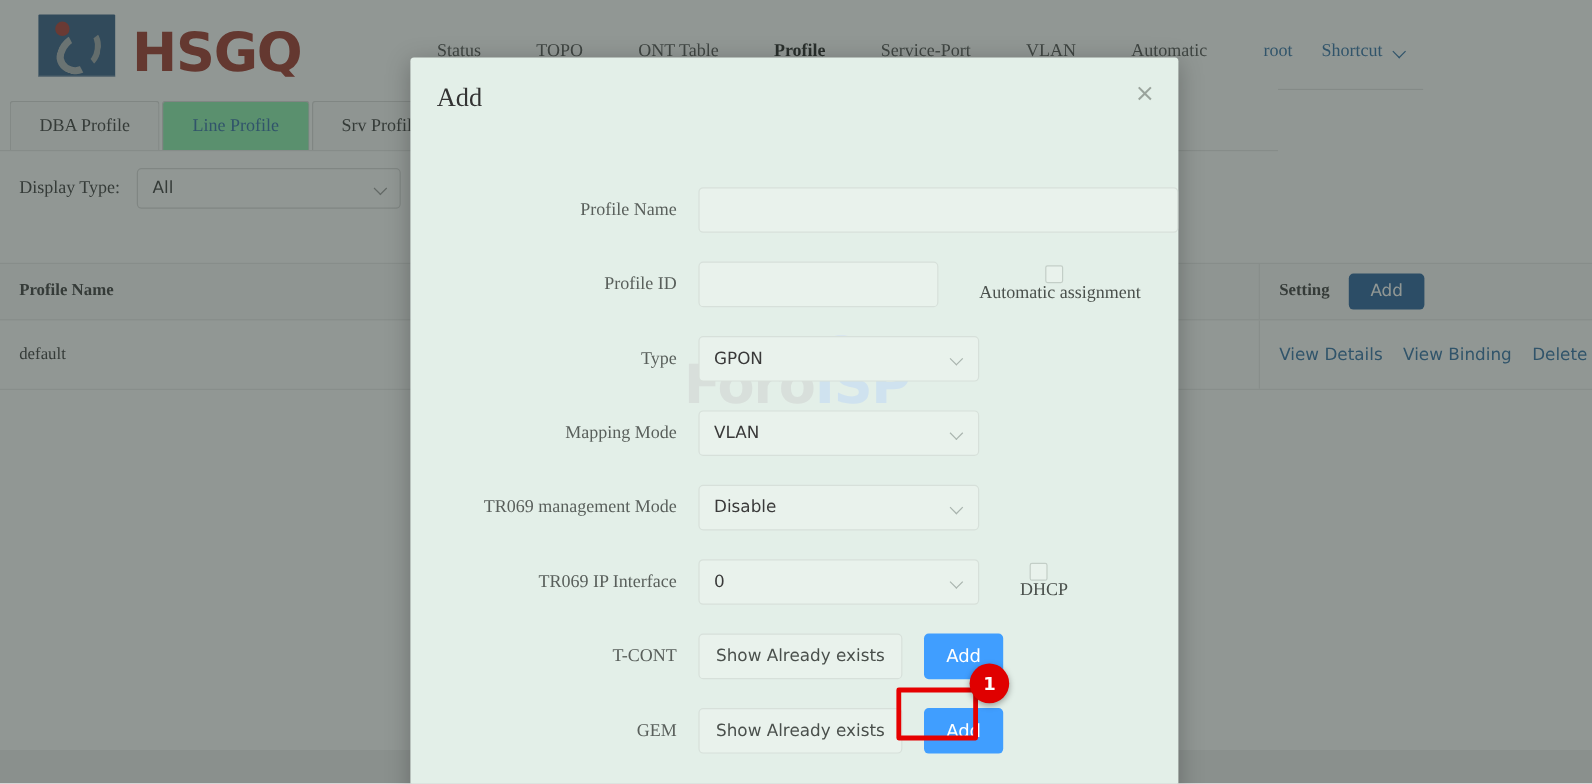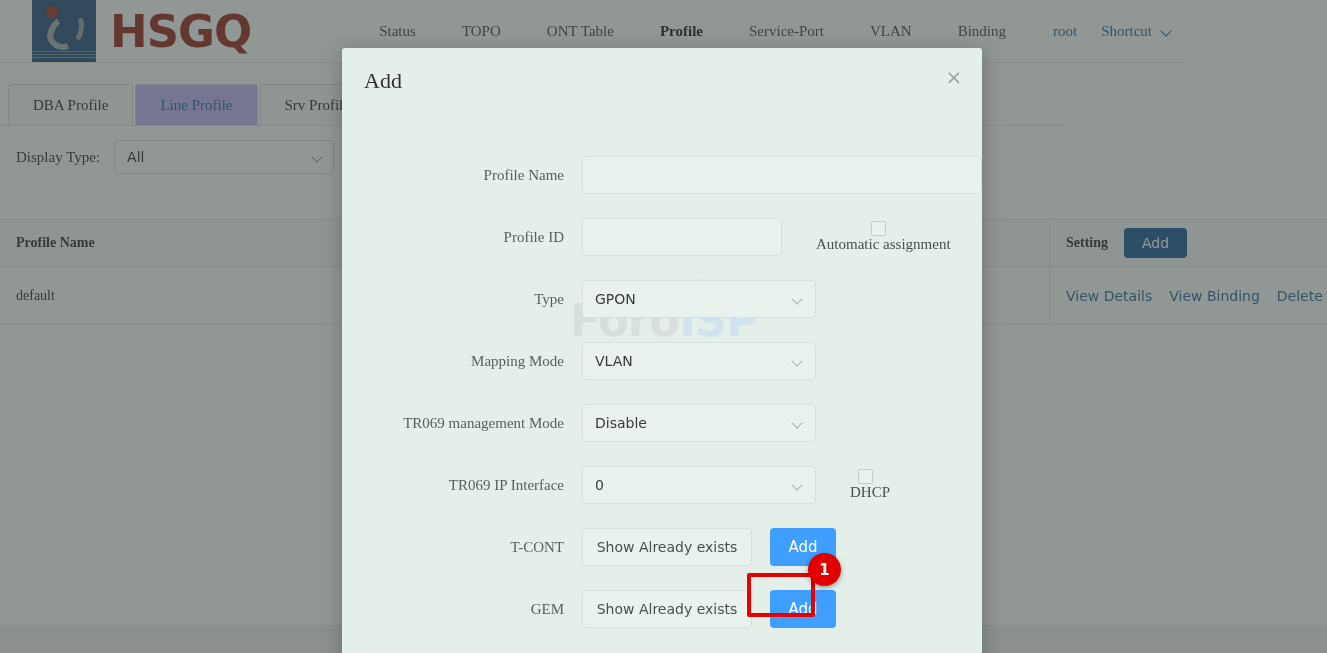--- a/index.html
+++ b/index.html
@@ -8,21 +8,21 @@
     overflow: hidden;
     font-family: "Liberation Serif", "DejaVu Serif", serif;
     background: #ffffff;
   }
   #root { position: relative; width: 1327px; height: 653px; background:#fff; }
 
   
   #page { position:absolute; inset:0; background:#ffffff; }
 
   .header {
-    position:absolute; left:0; top:0; width:1186px; height:63px;
+    position:absolute; left:0; top:12px; width:1186px; height:63px;
     background:#ffffff; border-bottom:1px solid #e3e3e3;
     display:flex; 
   }
   .logo-wrap { display:flex; align-items:center; margin-left:32px; }
   .logo-mark {
     width:64px; height:62px; background:#2b5580;
     position:relative; border-radius:1px; overflow:hidden; flex:none;
   }
   .logo-mark .dot {
     position:absolute; left:14px; top:6px; width:12px; height:12px;
@@ -68,21 +68,21 @@
     position:absolute; left:0; top:64px; width:1065px; height:62px;
     background:#ffffff; display:flex; align-items:flex-end; padding-left:8px;
     border-bottom:1px solid #e6e6e6;
   }
   .tab {
     height:41px; line-height:41px; padding:0 24px; font-size:15px;
     color:#333; border:1px solid #d9d9d9; border-bottom:none;
     background:#fafafa; margin-right:2px; cursor:pointer;
     border-radius:3px 3px 0 0;
   }
-  .tab.active { color:#2b6ca3; background:#c4b5fd; }
+  .tab.active { color:#2b6ca3; background:#86efac; }
 
   .filterbar {
     position:absolute; left:0; top:127px; width:1327px; height:60px;
     background:#fff; display:flex; align-items:center; padding-left:16px;
   }
   .filter-label { font-size:15px; color:#333; margin-right:14px; }
   .select-box {
     width:220px; height:34px; border:1px solid #d9d9d9; border-radius:4px;
     background:#fff; display:flex; align-items:center; padding:4px 12px;
     font-size:14px; color:#333; position:relative;
@@ -246,21 +246,21 @@
         <div class="logo-text">HSGQ</div>
       </div>
 
       <div class="nav">
         <div class="nav-item">Status</div>
         <div class="nav-item">TOPO</div>
         <div class="nav-item">ONT Table</div>
         <div class="nav-item active">Profile</div>
         <div class="nav-item">Service-Port</div>
         <div class="nav-item">VLAN</div>
-        <div class="nav-item">Binding</div>
+        <div class="nav-item">Automatic</div>
         <div class="nav-user">root</div>
         <div class="nav-shortcut">
           <span>Shortcut</span>
           <span class="chev"></span>
         </div>
       </div>
     </div>
 
     <div class="tabbar">
       <div class="tab">DBA Profile</div>

